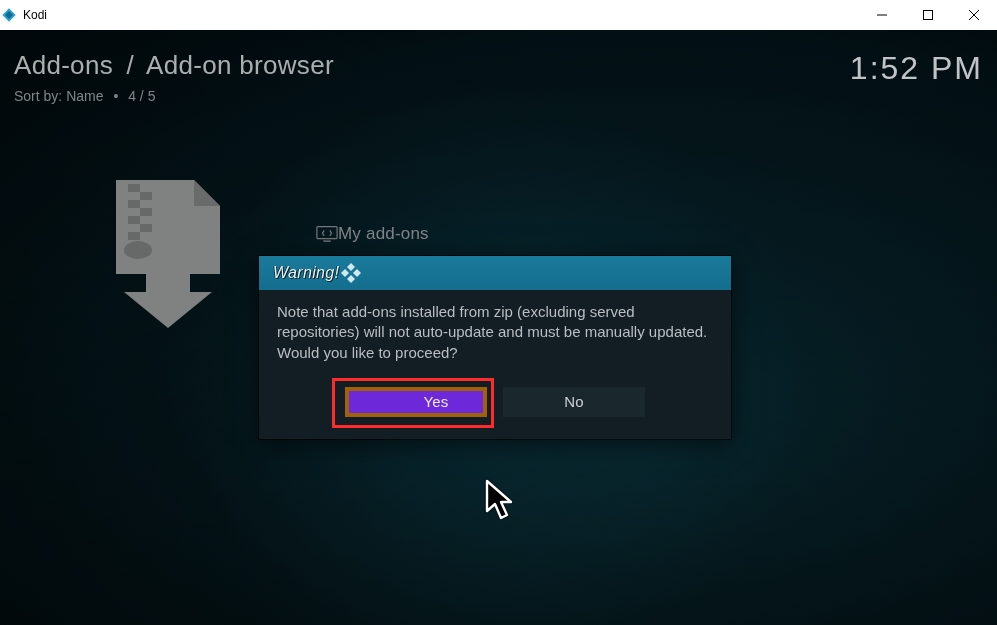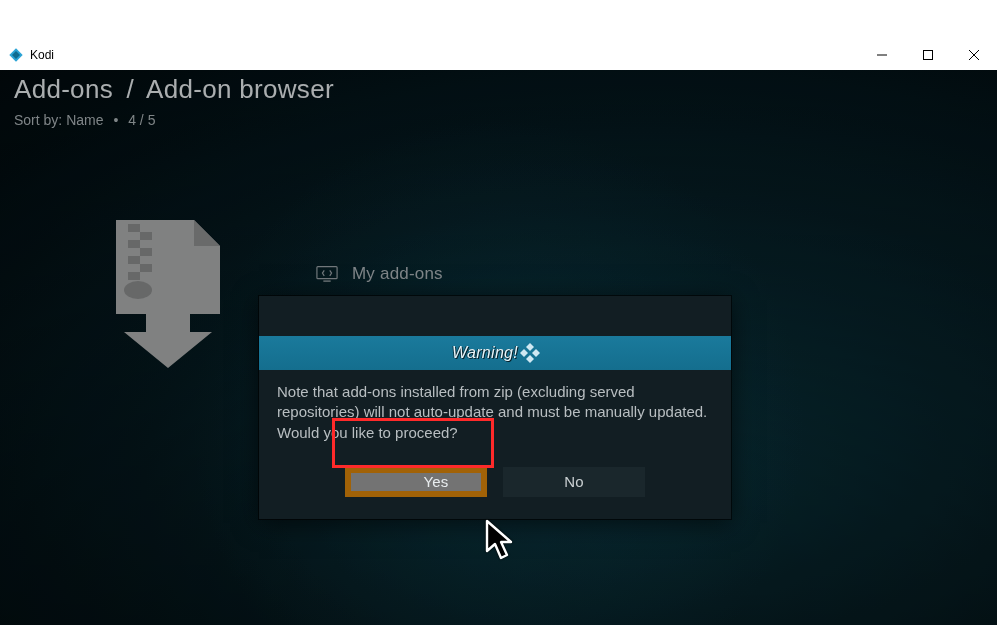--- a/index.html
+++ b/index.html
@@ -1,60 +1,60 @@
 <!DOCTYPE html>
 <html><head>
   <meta charset="utf-8">
   <style>
     * { margin:0; padding:0; box-sizing:border-box; -webkit-font-smoothing:antialiased; }
     html,body { width:997px; height:625px; font-family:"Segoe UI",Arial,sans-serif; overflow:hidden; background:#fff; }
 
     
-    .titlebar { height:30px; background:#fff; display:flex; align-items:center; padding-left:8px;margin-top:40px; }
+    .titlebar { height:30px; background:#fff; display:flex; align-items:center; padding-left:1px; }
     .titlebar .logo svg { width:16px; height:16px; display:block; }
     .titlebar .title { font-size:12px; color:#000; margin-left:6px; }
     .win-ctl { margin-left:auto; display:flex; }
     .wbtn { width:46px; height:30px; display:flex; align-items:center; justify-content:center; color:#000; }
     .wbtn svg { width:10px; height:10px; stroke:#000; stroke-width:1; fill:none; }
 
     
     .viewport { position:relative; width:997px; height:595px; background:#000; }
     .bg { position:absolute; inset:0;
           background: radial-gradient(1200px 700px at 65% 70%, #0b3a46 0, #041a21 42%, #010a0e 70%, #000 100%); }
     .bg:after { content:""; position:absolute; inset:0;
                 background: radial-gradient(circle at 50% 60%, rgba(15,70,85,0.35), rgba(0,0,0,0) 50%),
                             linear-gradient(transparent, rgba(0,0,0,0.45));
                 pointer-events:none; }
 
-    .header { position:absolute; top:4px; left:14px; right:14px; display:flex; justify-content:space-between; }
+    .header { position:absolute; top:20px; left:14px; right:14px; display:flex; justify-content:space-between; }
     .crumbs { color:#cfd2d4; font-size:26px; font-weight:300; letter-spacing:.3px; }
     .crumbs .sep { padding:0 6px; }
     .sortline { color:#9aa0a3; font-size:14px; font-weight:300; margin-top:7px; }
     .sortline .dot { margin:0 6px; }
     .clock { color:#e9edef; font-size:32px; font-weight:300; letter-spacing:2px; }
 
     
     .zipicon { position:absolute; top:140px; left:72px; width:160px; height:160px; }
     .zipicon svg { width:160px; height:160px; }
 
     
-    .menuitem { position:absolute; top:194px; left:316px; display:flex; align-items:center; gap:14px; color:#9aa0a4; font-size:17px; letter-spacing:.2px; }
+    .menuitem { position:absolute; top:194px; left:316px; display:flex; align-items:center; color:#9aa0a4; font-size:17px; letter-spacing:.2px; }
     .menuitem .mi-icon svg { width:22px; height:18px; display:block; }
 
     .dim { position:absolute; inset:0; background:rgba(4,10,12,0.18); }
 
     
     .dialog { position:absolute; top:226px; left:259px; width:472px; background:#121e23; box-shadow:0 4px 24px rgba(0,0,0,.6), 0 0 0 1px rgba(0,0,0,.6); }
-    .dhead { height:34px; background:linear-gradient(#1a7a9c, #146e8e); display:flex; align-items:center; justify-content:center; padding:0 10px 0 14px;margin-top:40px; }
+    .dhead { height:34px; background:linear-gradient(#1a7a9c, #146e8e); display:flex; align-items:center; justify-content:flex-start; padding:0 10px 0 14px; }
     .dtitle { color:#e8f4f8; font-size:16px; font-weight:400; font-style:italic; text-shadow:1px 1px 0 rgba(0,0,0,.7), -1px 0 0 rgba(0,0,0,.5); letter-spacing:.3px; }
     .dhead .klogo svg { width:24px; height:24px; display:block; }
     .dbody { color:#b8bec1; font-size:15px; font-weight:300; line-height:1.35; padding:12px 18px 8px; }
     .dfoot { display:flex; gap:16px; justify-content:center; padding:16px 18px 22px; }
     .btn { width:142px; height:30px; display:flex; align-items:center; justify-content:center; font-size:15px; letter-spacing:.2px; }
-    .btn-yes { background:#737373; color:#e9edef; border:6px solid #a16207;padding-left:40px; }
+    .btn-yes { background:#6d28d9; color:#e9edef; border:4px solid #a16207;padding-left:40px; }
     .btn-no  { background:#1a272c; color:#cbd1d3;text-align:right; }
     .hi { position:absolute; border:3px solid #ff2a2a; width:156px; height:56px; pointer-events:none; }
 
     
     .cursor { position:absolute; top:448px; left:482px; width:38px; height:46px; }
     .cursor svg { width:38px; height:46px; display:block; filter: drop-shadow(0 0 1px #000); }
   </style>
 </head>
 <body>
 
@@ -99,20 +99,21 @@
         <span class="sep">/</span>
         <span>Add-on browser</span>
       </div>
       <div class="sortline">
         <span>Sort by:</span>
         <span>Name</span>
         <span class="dot">•</span>
         <span>4 / 5</span>
       </div>
     </div>
+    <div class="clock">1:52 PM</div>
   </div>
 
   <div class="zipicon">
     <svg viewBox="0 0 160 160">
       <path fill="#9b9b9b" d="M44 10 H122 L148 36 V104 H44 Z"></path>
       <path fill="#7f7f7f" d="M122 10 L148 36 H122 Z"></path>
       <g fill="#7d7d7d">
         <rect x="56" y="14" width="12" height="8"></rect>
           <rect x="68" y="22" width="12" height="8"></rect>
         <rect x="56" y="30" width="12" height="8"></rect>

